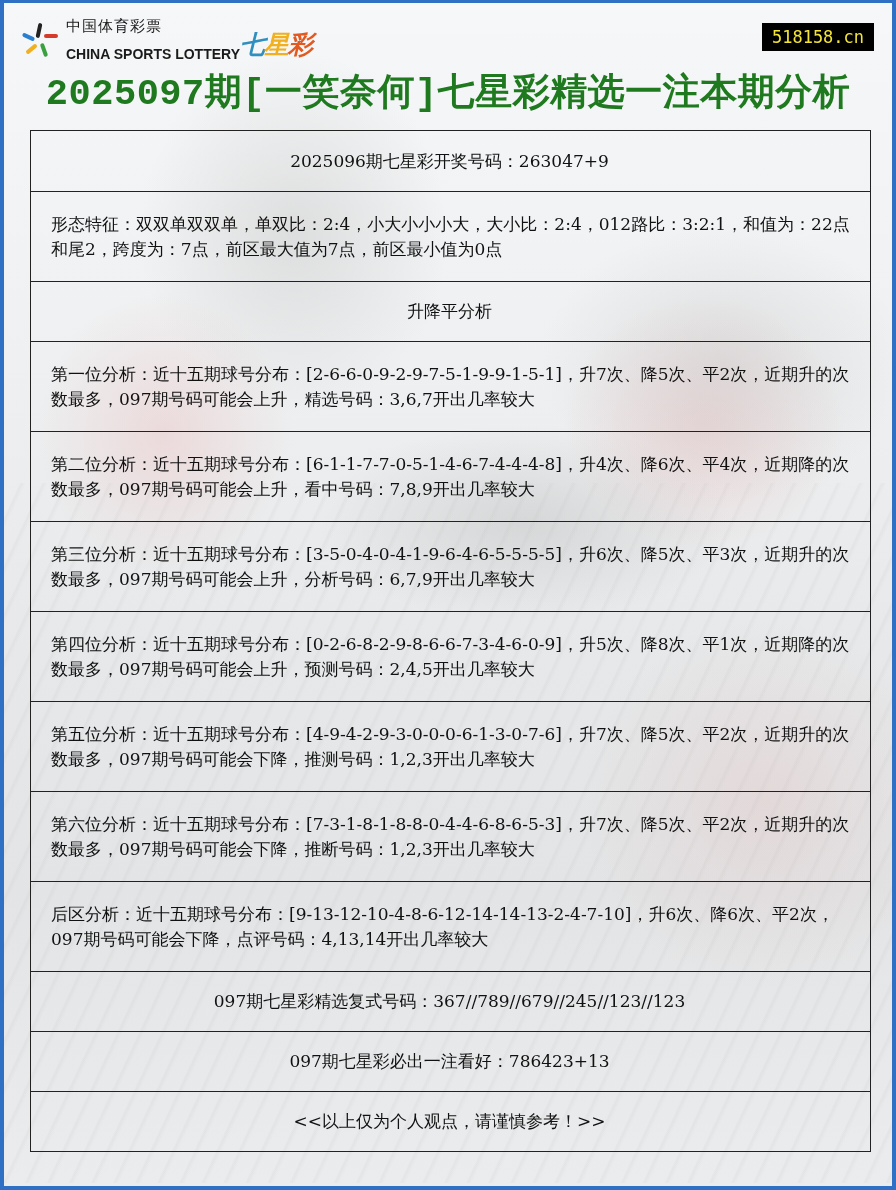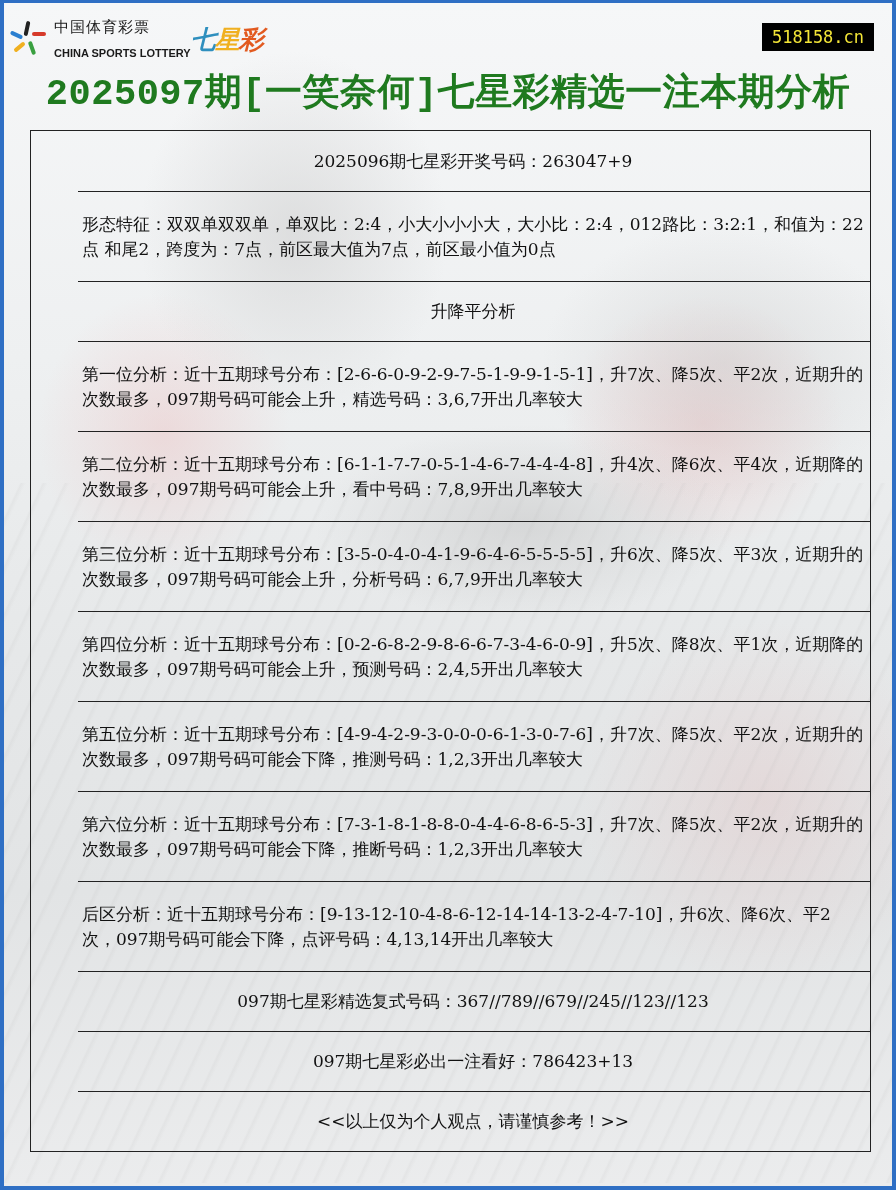--- a/index.html
+++ b/index.html
@@ -20,51 +20,50 @@
       radial-gradient(ellipse 260px 260px at 760px 800px, rgba(225,185,185,0.30), rgba(255,255,255,0) 70%),
       linear-gradient(180deg, #f6f7f8 0%, #eef0f1 30%, #e6e8e9 55%, #e2e4e5 75%, #ebeced 100%);
     overflow: hidden;
   }
   .stripes {
     position: absolute; left: 0; top: 480px; width: 100%; height: 700px;
     background: repeating-linear-gradient(115deg, rgba(255,255,255,0) 0px, rgba(255,255,255,0) 14px, rgba(180,180,180,0.12) 16px, rgba(255,255,255,0) 20px);
     pointer-events: none;
   }
   .header { position: absolute; left: 0; top: 0; width: 100%; height: 60px; }
-  .logo { position: absolute; left: 4px; top: 16px; display: flex; align-items: center; }
+  .logo { position: absolute; left: 16px; top: 16px; display: flex; align-items: flex-end; }
   .logo-mark { width: 40px; height: 40px; position: relative; }
   .logo-mark span { position: absolute; display: block; border-radius: 2px; }
   .logo-text { margin-left: 6px; display: flex; flex-direction: column; line-height: 1; }
   .logo-cn { font-family: "DejaVu Sans", sans-serif; font-size: 15px; color: #1a1a1a; letter-spacing: 1px; }
-  .logo-en { font-family: "Liberation Sans", sans-serif; font-size: 11px; font-weight: bold; color: #1a1a1a; margin-top: 13px; }
+  .logo-en { font-family: "Liberation Sans", sans-serif; font-size: 14px; font-weight: bold; color: #1a1a1a; margin-top: 13px; }
   .logo-qxc { font-family: "DejaVu Sans", sans-serif; font-weight: bold; font-size: 25px; font-style: italic; letter-spacing: -1px; }
   .logo-qxc .c1 { color: #2f8fbe; }
   .logo-qxc .c2 { color: #f0b020; }
   .logo-qxc .c3 { color: #e25a20; }
   .site-badge {
     position: absolute; right: 18px; top: 20px; width: 112px; height: 28px;
     background: #000; color: #f4e637;
     font-family: "DejaVu Sans Mono", "Liberation Mono", monospace; font-size: 17px;
     display: flex; align-items: center; justify-content: center;
   }
   .page-title {
     position: absolute; left: 0; top: 64px; width: 100%; text-align: center;
     font-family: Liberation Mono, monospace;
     font-size: 37px; color: #1f7a1f; letter-spacing: 0.5px; white-space: nowrap;
   }
   .table {
     position: absolute; left: 26px; top: 127px; width: 841px;
     border: 1px solid #222;
-    padding-left: 47px;
   }
   .row { border-top: 1px solid #222; display: flex; align-items: center; padding: 0 6px 0 4px; }
   .row:first-child { border-top: none; }
   .row.center { justify-content: center; text-align: center; height: 60px; }
   .row.para { height: 90px; font-size: 17px; line-height: 25px; }
-  .row.para .txt { width: 100%; }
+  .row.para .txt { width: 100%; margin-left: 16px; }
   .row.center .txt { font-size: 17px; }
   .txt { color: #111; font-family: "DejaVu Serif", "Liberation Serif", serif; }
 </style>
 </head>
 <body>
 
 <div class="frame">
   <div class="stripes"></div>
 
   <div class="header">

